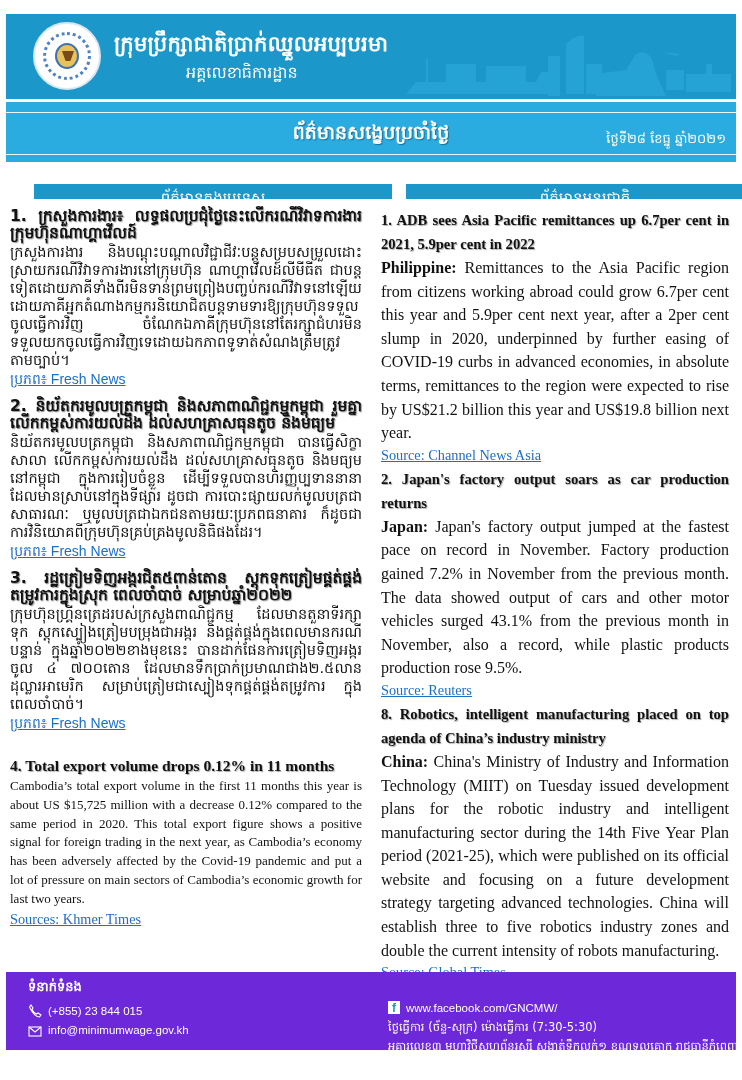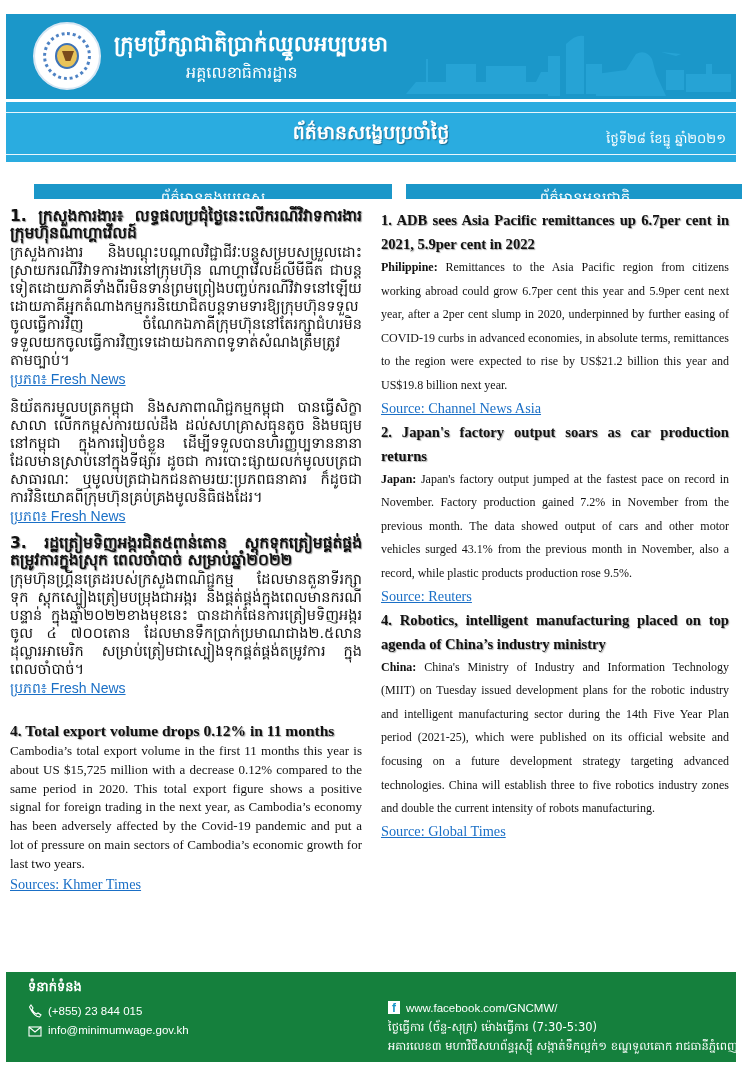--- a/index.html
+++ b/index.html
@@ -34,27 +34,27 @@
 
   .kh-head { font-size:15.5px; font-weight:bold; line-height:17px; text-align:justify; color:#111; text-shadow:1px 1px 1px #999; }
   .kh-body { font-size:14.5px; line-height:18px; text-align:justify; color:#111; margin-top:1px; }
   .src-link { font-family:"Liberation Sans", sans-serif; font-size:14px; color:#1a6fc6; text-decoration:underline; display:inline-block; margin-top:1px; margin-bottom:3px; }
 
   .en-head-left { font-family:"Liberation Serif", serif; font-size:15.5px; font-weight:bold; line-height:19px; color:#111; text-shadow:1px 1px 1px #aaa; margin-top:18px; }
   .en-body-left { font-family:"Liberation Serif", serif; font-size:13px; line-height:18.8px; text-align:justify; color:#111; margin-top:2px; }
   .src-serif { font-family:"Liberation Serif", serif; font-size:14.3px; color:#1a6fc6; text-decoration:underline; display:inline-block; }
 
   .en-head { font-family:"Liberation Serif", serif; font-size:14.6px; font-weight:bold; line-height:24px; color:#111; text-shadow:1px 1px 1px #aaa; text-align:justify; }
-  .en-body { font-family:"Liberation Serif", serif; font-size:12px; line-height:23.6px; text-align:justify; color:#111; }
+  .en-body { font-family:"Liberation Serif", serif; font-size:16px; line-height:23.6px; text-align:justify; color:#111; }
   .en-body b { font-weight:bold; }
   .art { margin-bottom:4px; }
   .art-r { margin-bottom:3px; }
 
   
-  .footer { position:absolute; left:6px; top:972px; width:730px; height:90px; background:#15803d; color:#fff; font-family:"Liberation Sans", sans-serif; }
+  .footer { position:absolute; left:6px; top:972px; width:730px; height:78px; background:#6d28d9; color:#fff; font-family:"Liberation Sans", sans-serif; }
   .footer .f-title { position:absolute; left:22px; top:6px; font-size:13px; font-weight:bold; font-family:"DejaVu Sans", sans-serif; }
   .footer .f-row { position:absolute; font-size:11.5px; white-space:nowrap; display:flex; align-items:center; }
   .footer .ico { display:inline-block; width:14px; height:14px; margin-right:6px; position:relative; }
   .fb-ico { background:#fff; color:#1b97c9; font-weight:bold; font-size:12px; line-height:14px; text-align:center; width:12px !important; height:13px !important; }
   .kh-small { font-family:"DejaVu Sans", sans-serif; font-size:11px; }
 </style>
 </head>
 <body>
 
 <div class="banner">
@@ -93,20 +93,21 @@
 <div class="sec-head sec-left">ព័ត៌មានក្នុងប្រទេស</div>
 <div class="sec-head sec-right">ព័ត៌មានអន្តរជាតិ</div>
 
 <div class="col col-left">
   <div class="art">
     <div class="kh-head">1. ក្រសួងការងារ៖ លទ្ធផលប្រជុំថ្ងៃនេះលើករណីវិវាទការងារក្រុមហ៊ុនណាហ្គាវើលដ៍</div>
     <div class="kh-body">ក្រសួងការងារ និងបណ្តុះបណ្តាលវិជ្ជាជីវៈបន្តសម្របសម្រួលដោះស្រាយករណីវិវាទការងារនៅក្រុមហ៊ុន ណាហ្គាវើលដ៍លីមីធីត ជាបន្តទៀតដោយភាគីទាំងពីរមិនទាន់ព្រមព្រៀងបញ្ចប់ករណីវិវាទនៅឡើយ ដោយភាគីអ្នកតំណាងកម្មករនិយោជិតបន្តទាមទារឱ្យក្រុមហ៊ុនទទួលចូលធ្វើការវិញ ចំណែកឯភាគីក្រុមហ៊ុននៅតែរក្សាជំហរមិនទទួលយកចូលធ្វើការវិញទេដោយឯកភាពទូទាត់សំណងត្រឹមត្រូវតាមច្បាប់។</div>
     <a class="src-link">ប្រភព៖ Fresh News</a>
   </div>
   <div class="art">
+    <div class="kh-head">2. និយ័តករមូលបត្រកម្ពុជា និងសភាពាណិជ្ជកម្មកម្ពុជា រួមគ្នាលើកកម្ពស់ការយល់ដឹង ដល់សហគ្រាសធុនតូច និងមធ្យម</div>
     <div class="kh-body">និយ័តករមូលបត្រកម្ពុជា និងសភាពាណិជ្ជកម្មកម្ពុជា បានធ្វើសិក្ខាសាលា លើកកម្ពស់ការយល់ដឹង ដល់សហគ្រាសធុនតូច និងមធ្យមនៅកម្ពុជា ក្នុងការរៀបចំខ្លួន ដើម្បីទទួលបានហិរញ្ញប្បទាននានា ដែលមានស្រាប់នៅក្នុងទីផ្សារ ដូចជា ការបោះផ្សាយលក់មូលបត្រជាសាធារណៈ ឬមូលបត្រជាឯកជនតាមរយៈប្រភពធនាគារ ក៏ដូចជាការវិនិយោគពីក្រុមហ៊ុនគ្រប់គ្រងមូលនិធិផងដែរ។</div>
     <a class="src-link">ប្រភព៖ Fresh News</a>
   </div>
   <div class="art">
     <div class="kh-head">3. រដ្ឋត្រៀមទិញអង្ករជិត៥ពាន់តោន ស្តុកទុកត្រៀមផ្គត់ផ្គង់តម្រូវការក្នុងស្រុក ពេលចាំបាច់ សម្រាប់ឆ្នាំ២០២២</div>
     <div class="kh-body">ក្រុមហ៊ុនហ្គ្រីនត្រេដរបស់ក្រសួងពាណិជ្ជកម្ម ដែលមានតួនាទីរក្សាទុក ស្តុកស្បៀងត្រៀមបម្រុងជាអង្ករ និងផ្គត់ផ្គង់ក្នុងពេលមានករណីបន្ទាន់ ក្នុងឆ្នាំ២០២២ខាងមុខនេះ បានដាក់ផែនការត្រៀមទិញអង្ករចូល ៤ ៧០០តោន ដែលមានទឹកប្រាក់ប្រមាណជាង២.៥លានដុល្លារអាមេរិក សម្រាប់ត្រៀមជាស្បៀងទុកផ្គត់ផ្គង់តម្រូវការ ក្នុងពេលចាំបាច់។</div>
     <a class="src-link">ប្រភព៖ Fresh News</a>
   </div>
   <div class="art">
     <div class="en-head-left">4. Total export volume drops 0.12% in 11 months</div>
@@ -120,21 +121,21 @@
     <div class="en-head">1. ADB sees Asia Pacific remittances up 6.7per cent in 2021, 5.9per cent in 2022</div>
     <div class="en-body"><b>Philippine:</b><span> Remittances to the Asia Pacific region from citizens working abroad could grow 6.7per cent this year and 5.9per cent next year, after a 2per cent slump in 2020, underpinned by further easing of COVID-19 curbs in advanced economies, in absolute terms, remittances to the region were expected to rise by US$21.2 billion this year and US$19.8 billion next year.</span></div>
     <a class="src-serif">Source: Channel News Asia</a>
   </div>
   <div class="art-r">
     <div class="en-head">2. Japan's factory output soars as car production returns</div>
     <div class="en-body"><b>Japan:</b><span> Japan's factory output jumped at the fastest pace on record in November. Factory production gained 7.2% in November from the previous month. The data showed output of cars and other motor vehicles surged 43.1% from the previous month in November, also a record, while plastic products production rose 9.5%.</span></div>
     <a class="src-serif">Source: Reuters</a>
   </div>
   <div class="art-r">
-    <div class="en-head">4. Robotics, intelligent manufacturing placed on top agenda of China’s industry ministry</div>
+    <div class="en-head">8. Robotics, intelligent manufacturing placed on top agenda of China’s industry ministry</div>
     <div class="en-body"><b>China:</b><span> China's Ministry of Industry and Information Technology (MIIT) on Tuesday issued development plans for the robotic industry and intelligent manufacturing sector during the 14th Five Year Plan period (2021-25), which were published on its official website and focusing on a future development strategy targeting advanced technologies. China will establish three to five robotics industry zones and double the current intensity of robots manufacturing.</span></div>
     <a class="src-serif">Source: Global Times</a>
   </div>
 </div>
 
 <div class="footer">
   <div class="f-title">ទំនាក់ទំនង</div>
   <div class="f-row" style="left:22px; top:32px;">
     <span class="ico">
       <svg width="14" height="14" viewBox="0 0 14 14">

